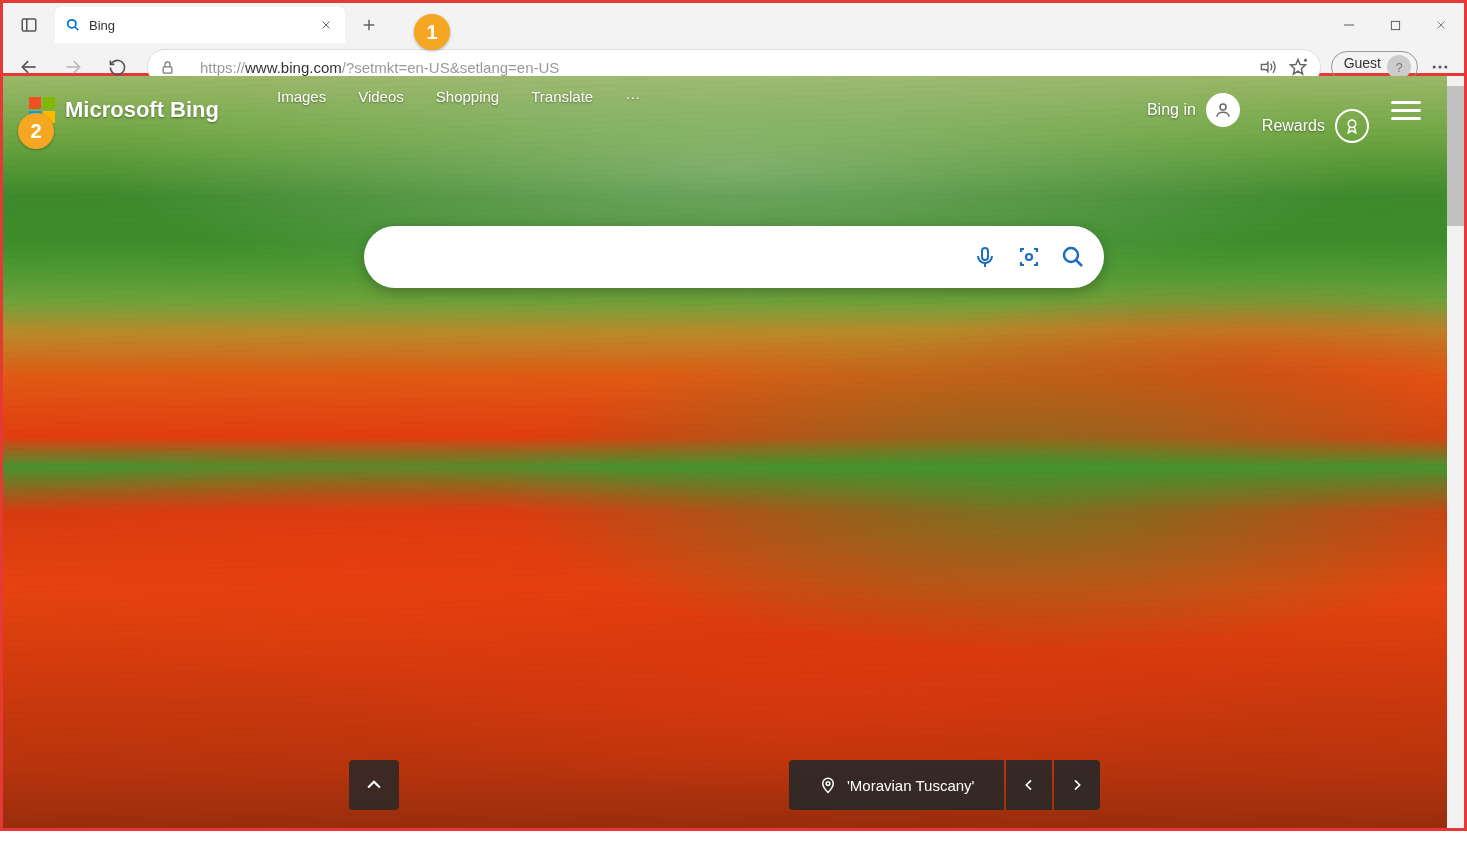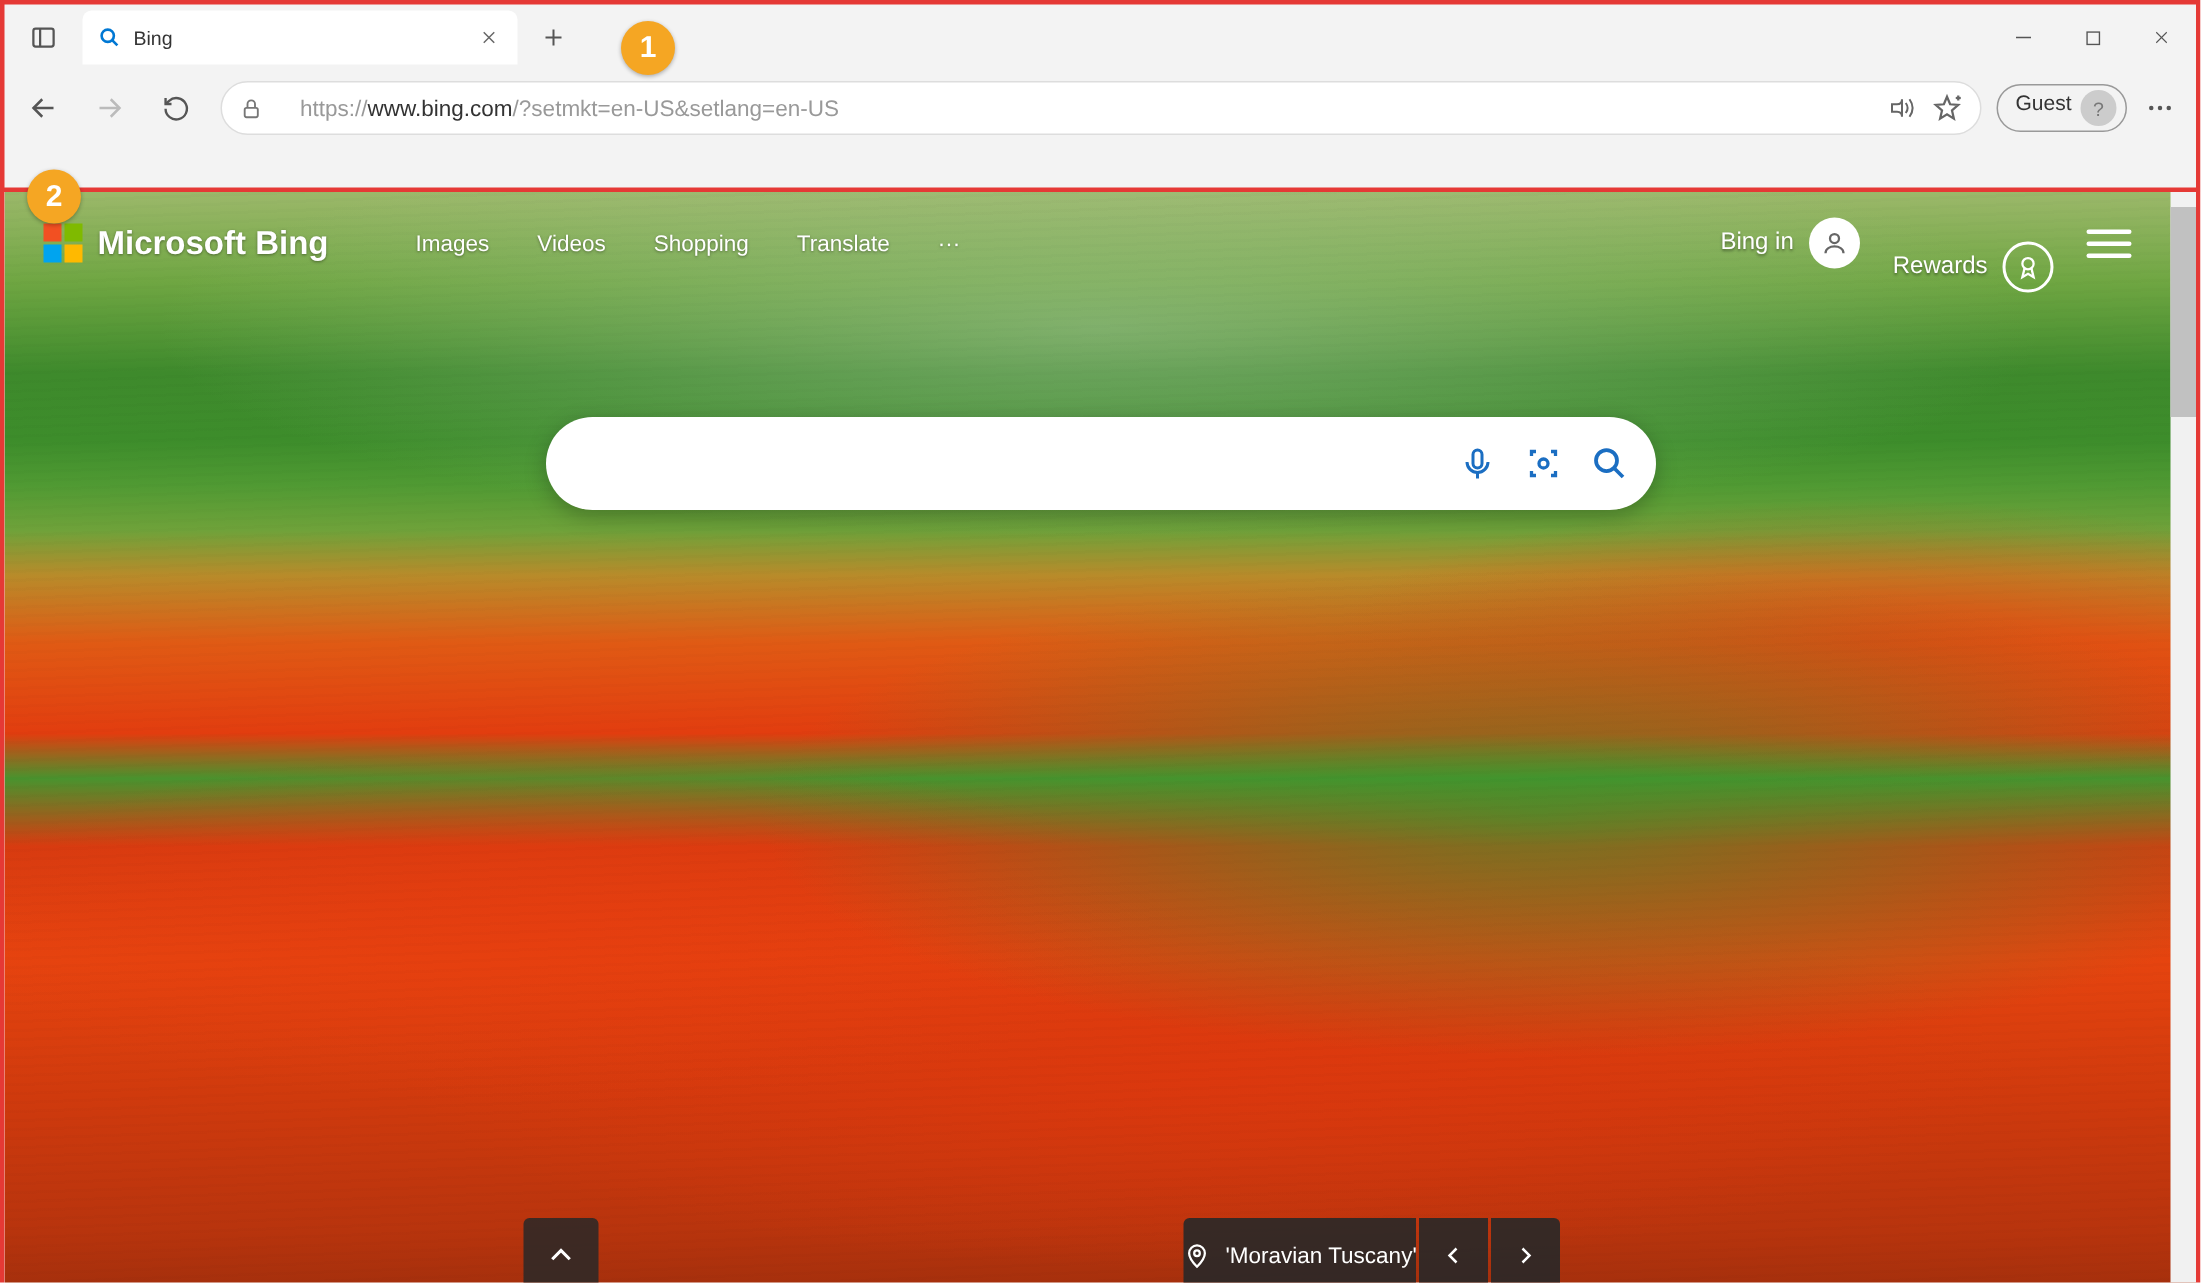--- a/index.html
+++ b/index.html
@@ -1,19 +1,19 @@
 <!DOCTYPE html>
 <html><head>
 <meta charset="utf-8">
 <style>
 * { margin: 0; padding: 0; box-sizing: border-box; font-family: 'Segoe UI', Tahoma, sans-serif; }
 body { width: 1467px; height: 855px; overflow: hidden; background: #fff; position: relative; }
 
 
-.browser-chrome { border: 3px solid #e53935; height: 128px; background: #f3f3f3; display: flex; flex-direction: column; }
+.browser-chrome { border: 3px solid #e53935; height: 76px; background: #f3f3f3; display: flex; flex-direction: column; }
 .tab-row { height: 44px; display: flex; align-items: center; padding-left: 8px; }
 .tab-actions-icon { width: 36px; height: 36px; display:flex; align-items:center; justify-content:center; color:#555; cursor:pointer; border-radius:4px; }
 .tab { width: 290px; height: 36px; background: #fff; border-radius: 6px 6px 0 0; margin-left: 8px; display: flex; align-items: center; padding: 0 10px; gap: 8px; }
 .tab .favicon { width:16px; height:16px; display:flex; align-items:center; justify-content:center; color:#0078d4; }
 .tab .tab-title { font-size: 13px; color:#333; flex:1; }
 .tab .tab-close { width:18px; height:18px; display:flex; align-items:center; justify-content:center; color:#666; cursor:pointer; border-radius:3px; }
 .new-tab { width:32px; height:32px; margin-left:8px; display:flex; align-items:center; justify-content:center; color:#555; cursor:pointer; border-radius:4px; }
 
 .window-controls { margin-left:auto; display:flex; }
 .win-btn { width:46px; height:44px; display:flex; align-items:center; justify-content:center; color:#555; cursor:pointer; }
@@ -55,21 +55,21 @@
   position:absolute; inset:0;
   background: repeating-linear-gradient(178deg, rgba(0,0,0,0.04) 0 2px, transparent 2px 6px);
   opacity:.35;
 }
 
 
 .fake-scroll { position:absolute; right:0; top:0; width:17px; height:100%; background:#f1f1f1; }
 .fake-thumb { position:absolute; right:0; top:10px; width:17px; height:140px; background:#c1c1c1; }
 
 
-.bing-header { position:absolute; top:12px; left:0; right:17px; height:44px; display:flex; align-items:center; padding:0 26px; color:#fff; text-shadow:0 1px 2px rgba(0,0,0,.4); }
+.bing-header { position:absolute; top:12px; left:0; right:17px; height:44px; display:flex; padding:0 26px; color:#fff; text-shadow:0 1px 2px rgba(0,0,0,.4); }
 .bing-logo { display:flex; align-items:center; gap:10px; cursor:pointer; }
 .ms-squares { width:26px; height:26px; display:grid; grid-template-columns:1fr 1fr; grid-template-rows:1fr 1fr; gap:2px; }
 .ms-squares span:nth-child(1){background:#f25022;}
 .ms-squares span:nth-child(2){background:#7fba00;}
 .ms-squares span:nth-child(3){background:#00a4ef;}
 .ms-squares span:nth-child(4){background:#ffb900;}
 .bing-logo-text { font-size:22px; font-weight:600; }
 .bing-nav { display:flex; gap:32px; margin-left:58px; font-size:15px; }
 .bing-nav a { color:#fff; text-decoration:none; cursor:pointer; }
 .bing-right { margin-left:auto; display:flex; align-items:center; gap:22px; }
@@ -83,21 +83,21 @@
 
 .search-wrap { position:absolute; top:150px; left:50%; transform:translateX(-50%); width:740px; }
 .search-box { height:62px; background:#fff; border-radius:31px; display:flex; align-items:center; padding:0 18px 0 26px; box-shadow:0 4px 14px rgba(0,0,0,.25); }
 .search-input { flex:1; border:none; outline:none; font-size:17px; background:transparent; }
 .search-icons { display:flex; gap:18px; align-items:center; color:#174ae4; }
 .search-icons .ico { width:26px; height:26px; cursor:pointer; display:flex; align-items:center; justify-content:center; }
 
 
 .expand-btn { position:absolute; bottom:18px; left:346px; width:50px; height:50px; background:rgba(40,40,40,.85); color:#fff; display:flex; align-items:center; justify-content:center; cursor:pointer; border-radius:4px; }
 .img-info { position:absolute; bottom:18px; left:786px; height:50px; display:flex; align-items:center; gap:0; }
-.img-info-label { background:rgba(40,40,40,.9); color:#fff; height:50px; display:flex; align-items:center; gap:10px; padding:0 0; font-size:15px; cursor:pointer; border-radius:4px 0 0 4px; }
+.img-info-label { background:rgba(40,40,40,.9); color:#fff; height:50px; display:flex; align-items:center; gap:10px; padding:0 30px; font-size:15px; cursor:pointer; border-radius:4px 0 0 4px; }
 .img-nav { width:46px; height:50px; background:rgba(40,40,40,.9); color:#fff; display:flex; align-items:center; justify-content:center; cursor:pointer; margin-left:2px; }
 .img-nav:last-child { border-radius:0 4px 4px 0; }
 
 
 .annot { position:absolute; width:36px; height:36px; border-radius:50%; background:#f5a623; color:#fff; font-size:20px; font-weight:600; display:flex; align-items:center; justify-content:center; z-index:50; box-shadow:0 1px 3px rgba(0,0,0,.3); }
 .annot1 { top:14px; left:414px; }
 .annot2 { top:113px; left:18px; }
 
 svg { display:block; }
 </style>

